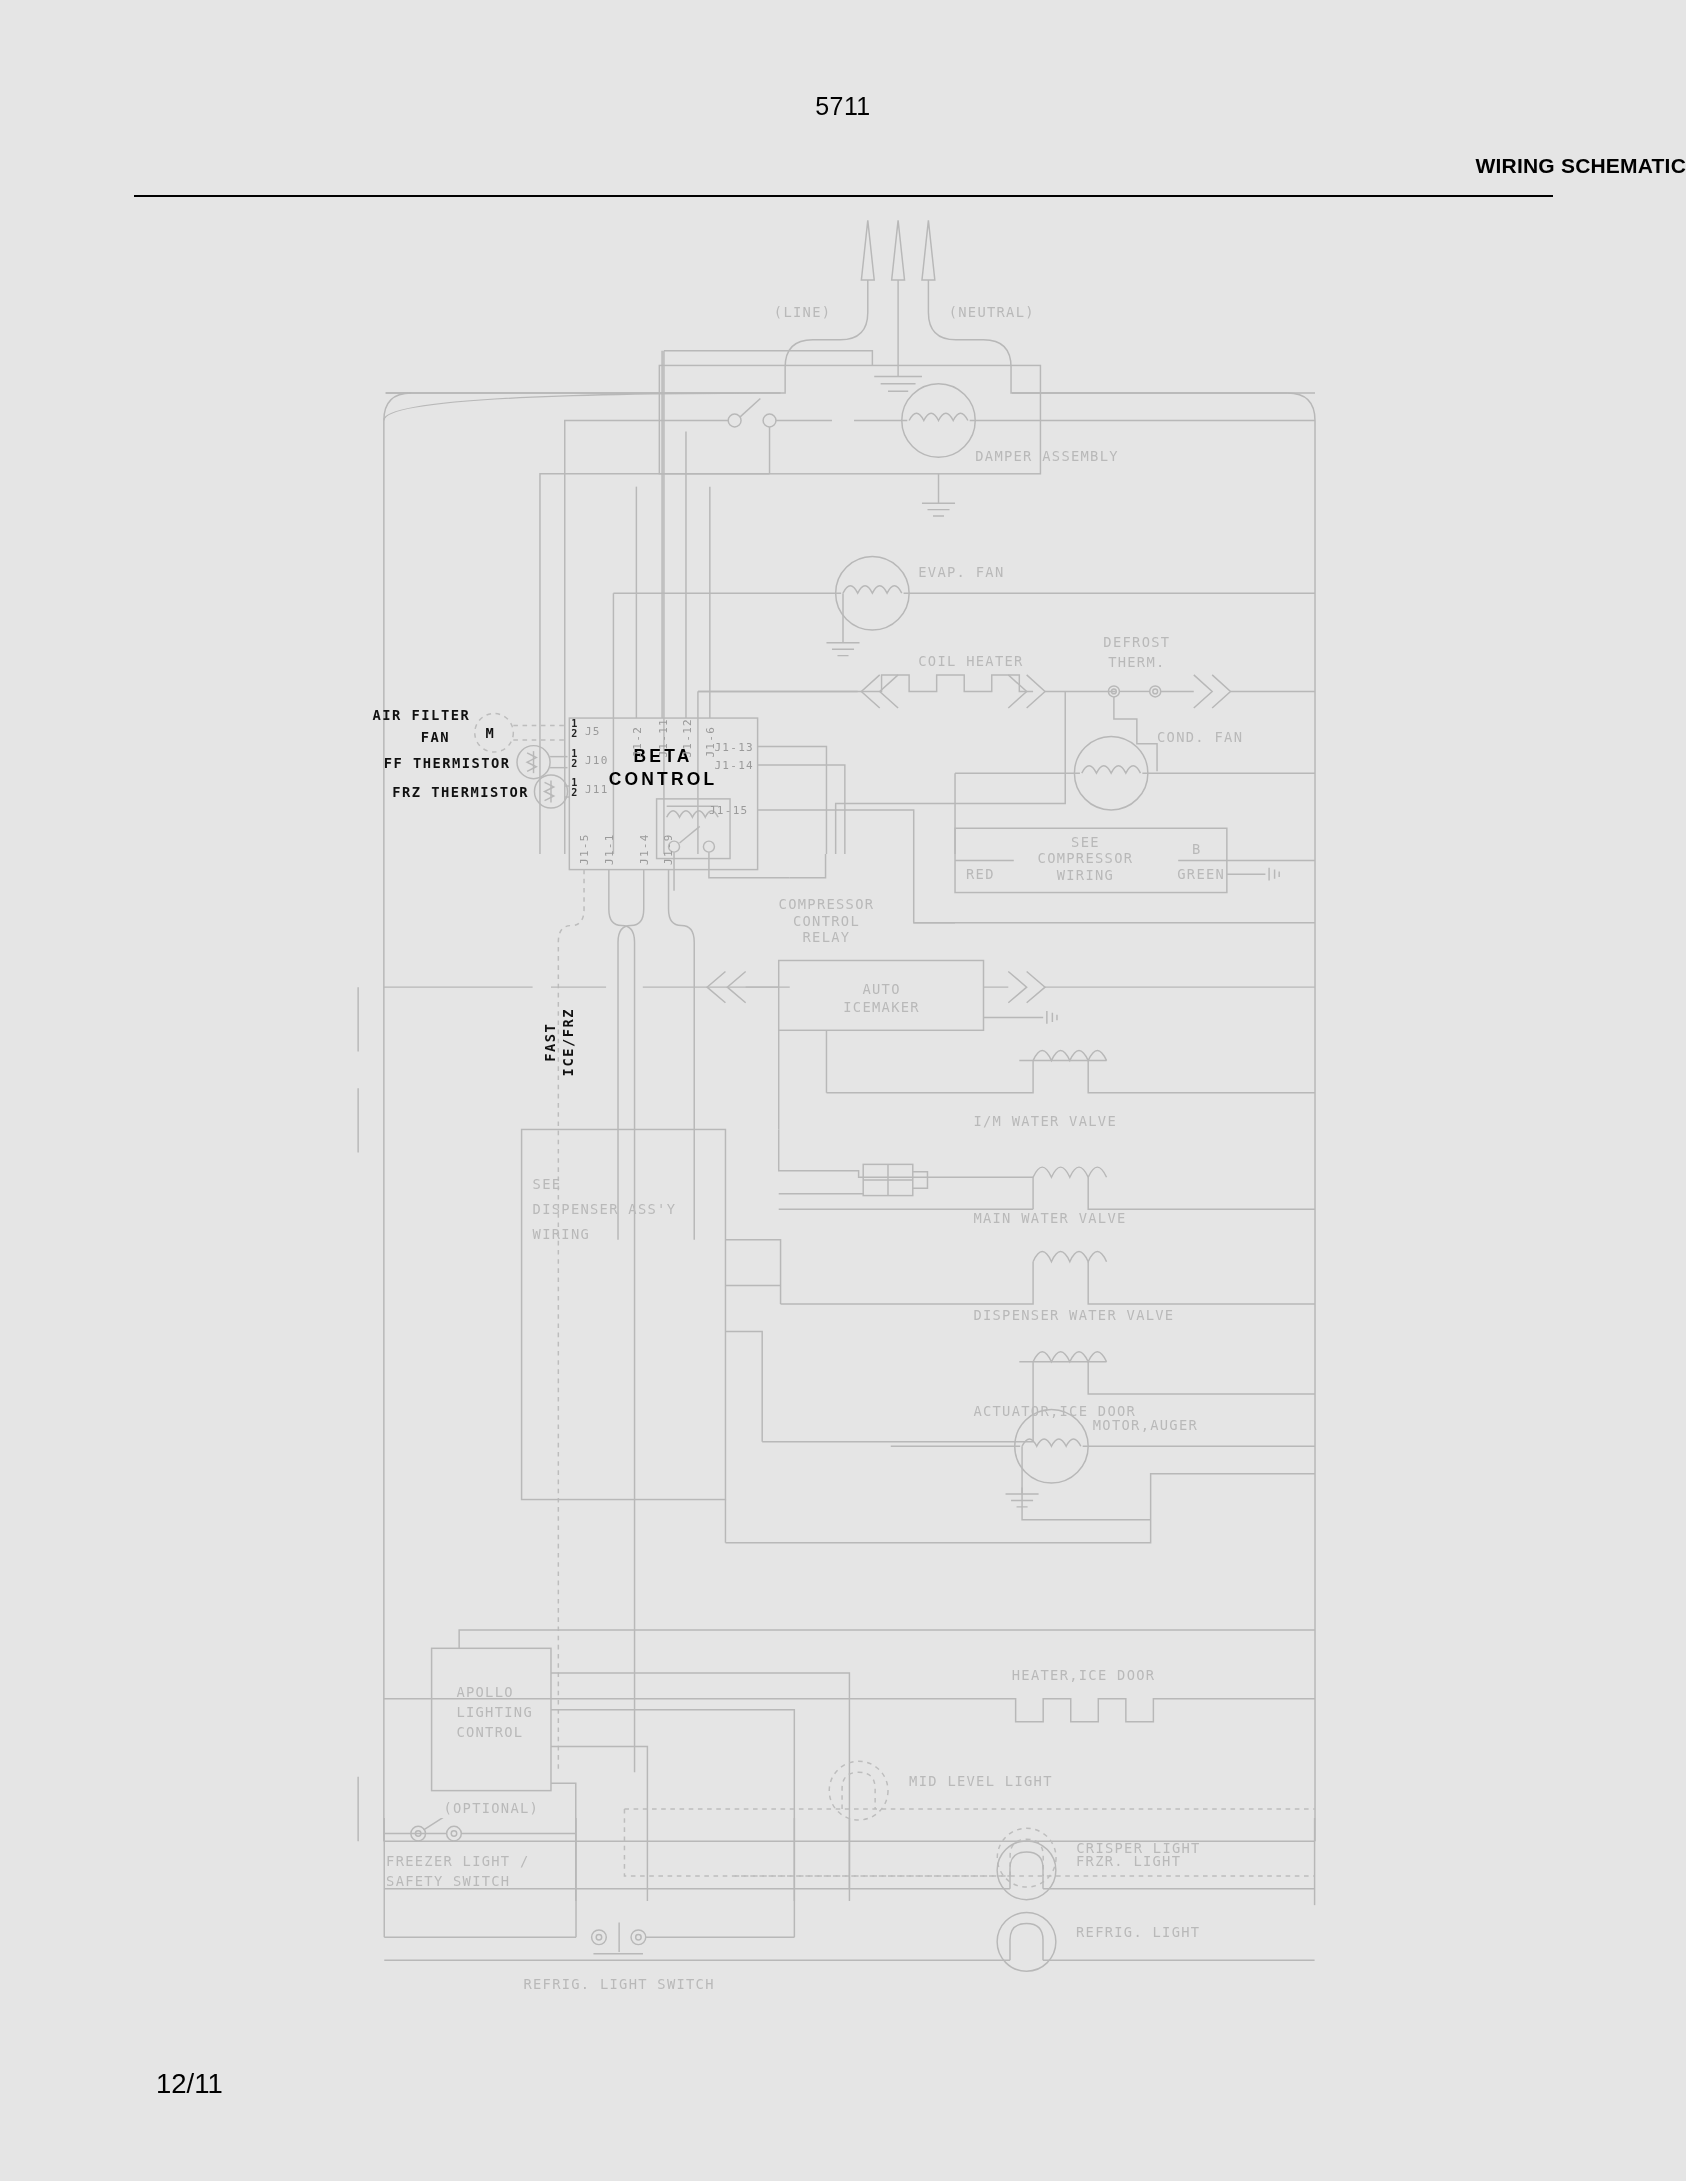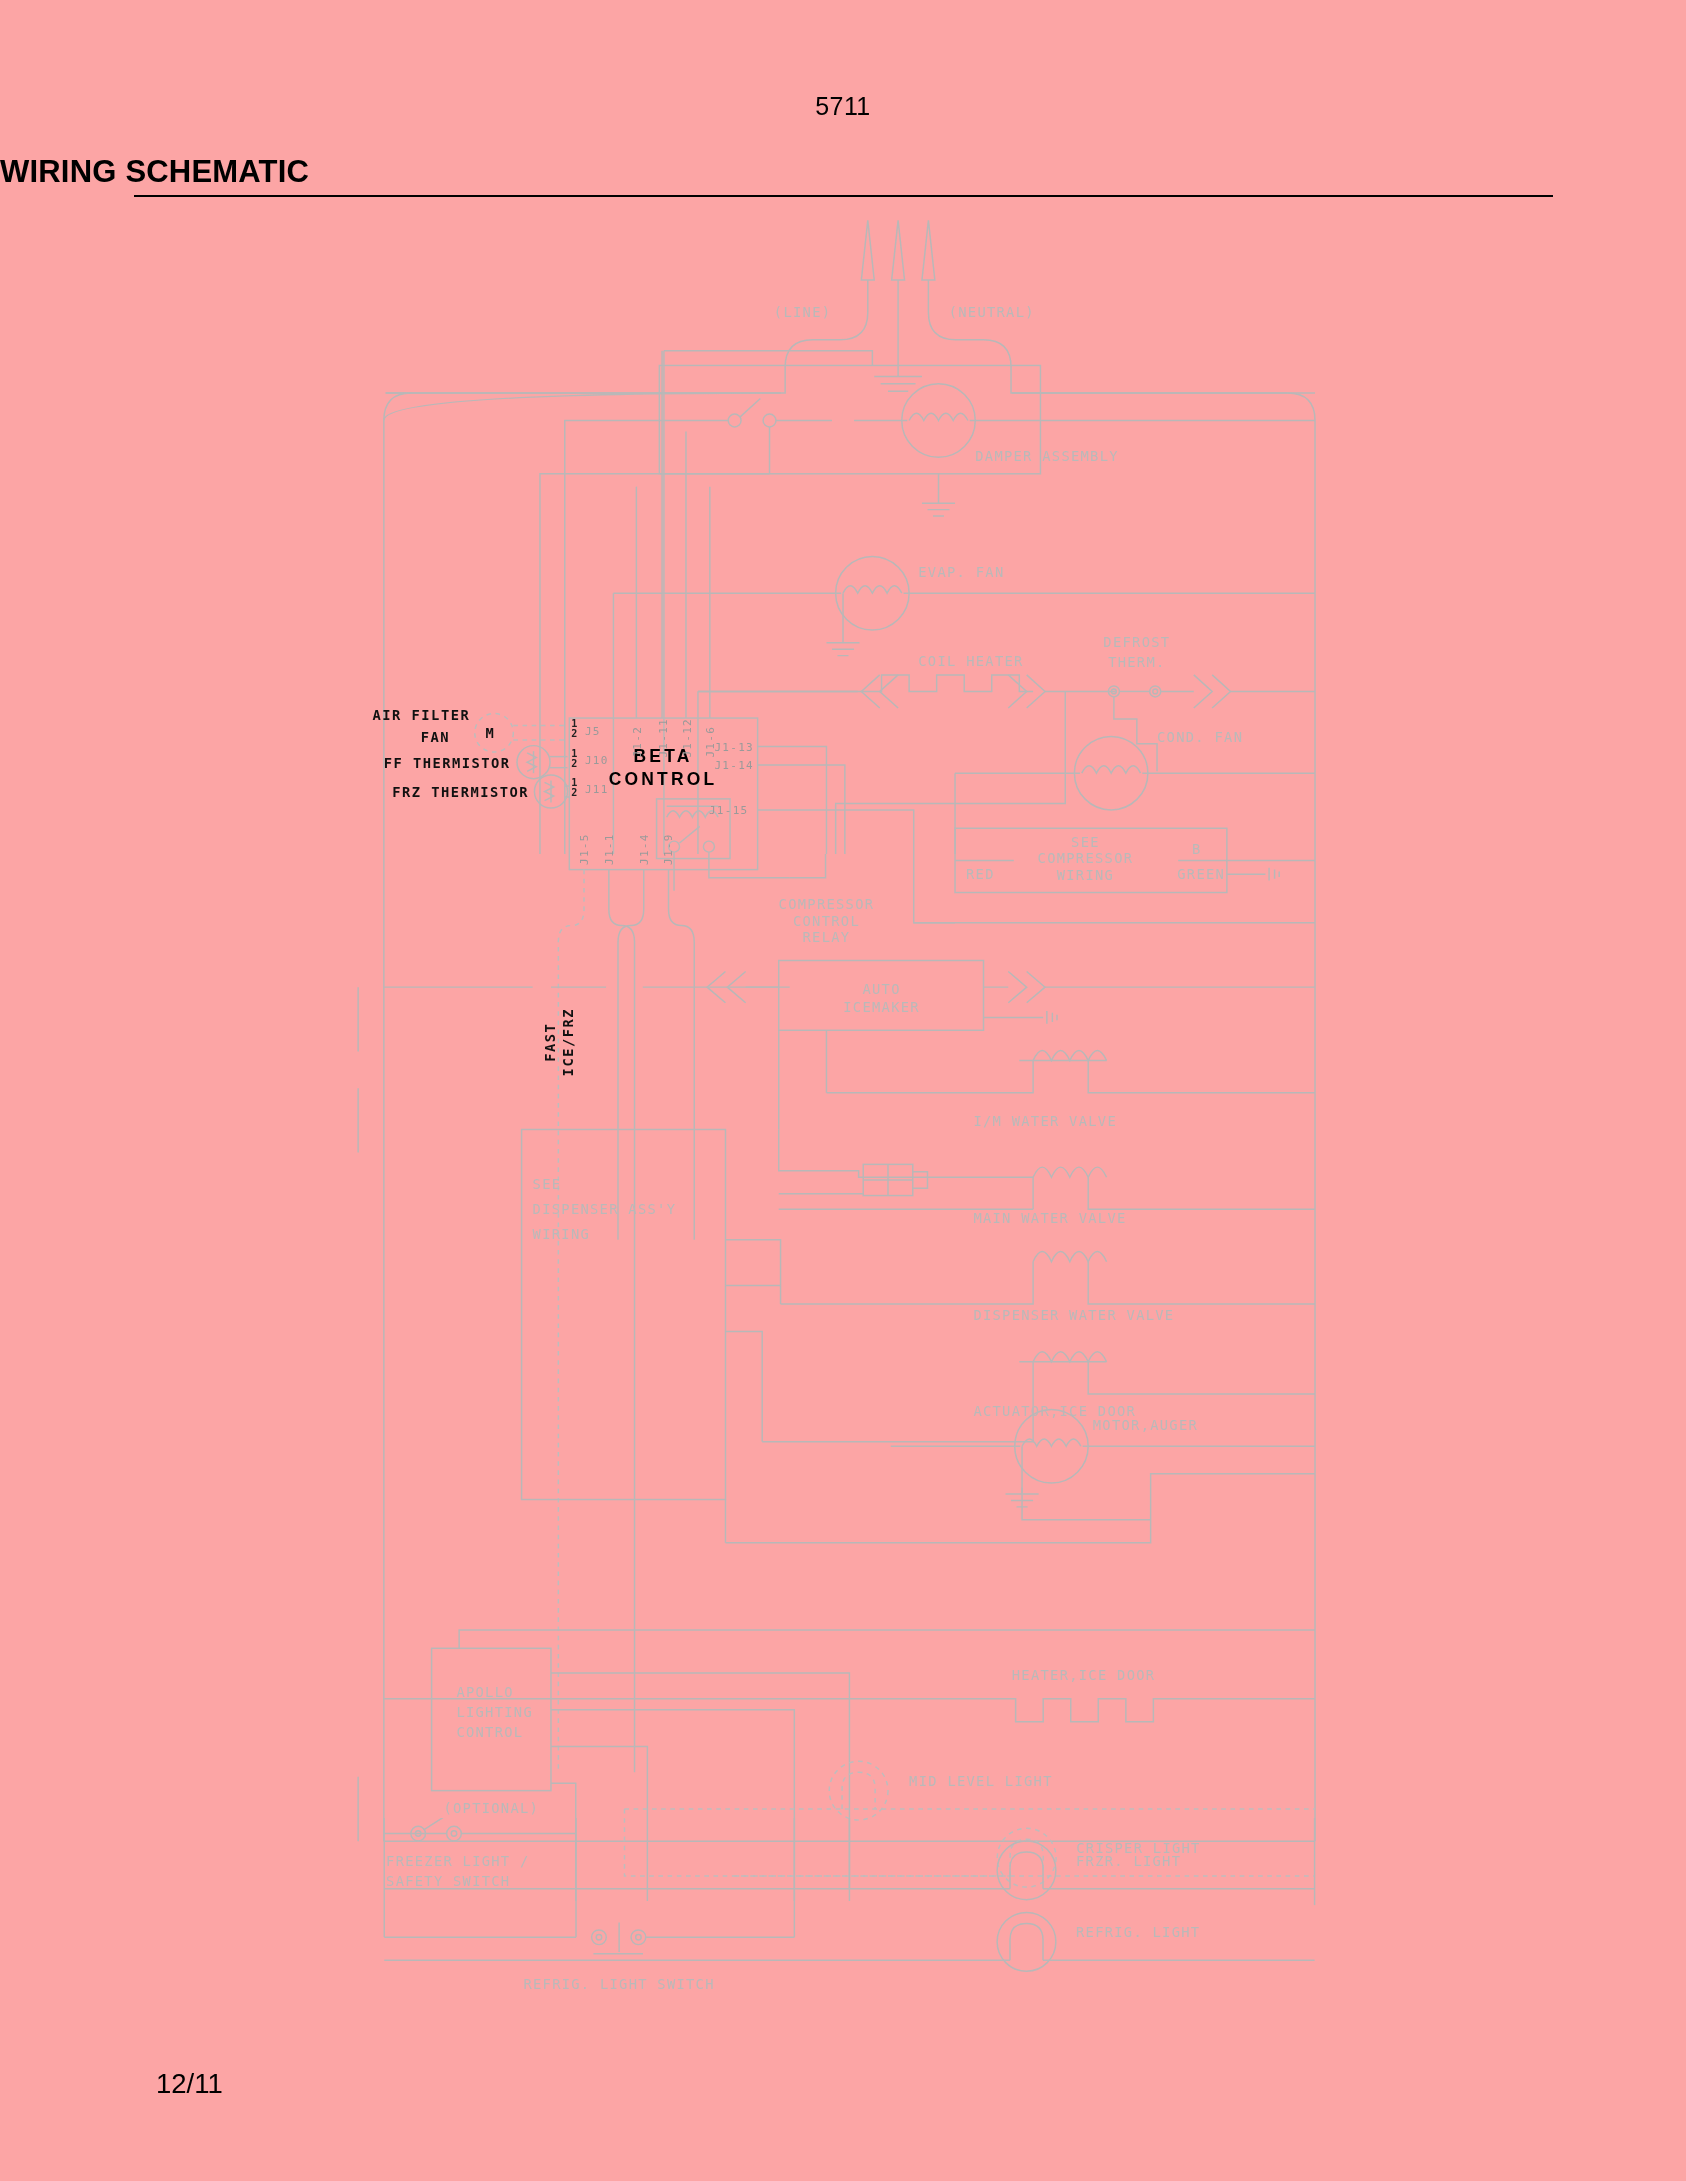--- a/index.html
+++ b/index.html
@@ -11,40 +11,40 @@
   body {
     width: 1686px;
     height: 2182px;
     position: relative;
     font-family: "Liberation Sans", sans-serif;
     overflow: hidden;
   }
   .page {
     position: absolute;
     inset: 0;
-    background: #fca5a5;
+    background: #e5e5e5;
   }
   
   #model-number {
     position: absolute;
     top: 92px;
     left: 0;
     width: 1686px;
     text-align: center;
     font-size: 25px;
     color: #000;
     letter-spacing: 0.4px;
   }
   #doc-title {
     position: absolute;
     top: 154px;
     left: 0;
     width: 1686px;
-    text-align: left;
-    font-size: 31px;
+    text-align: right;
+    font-size: 21px;
     font-weight: bold;
     color: #000;
     letter-spacing: 0.2px;
   }
   #header-rule {
     position: absolute;
     top: 195px;
     left: 134px;
     width: 1419px;
     height: 1.8px;

